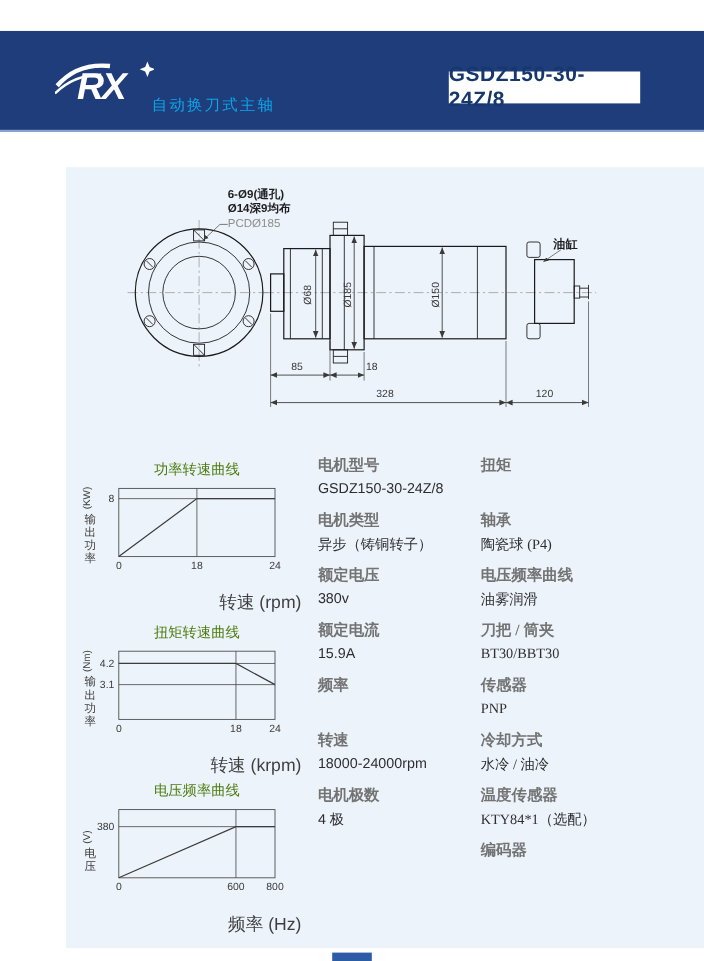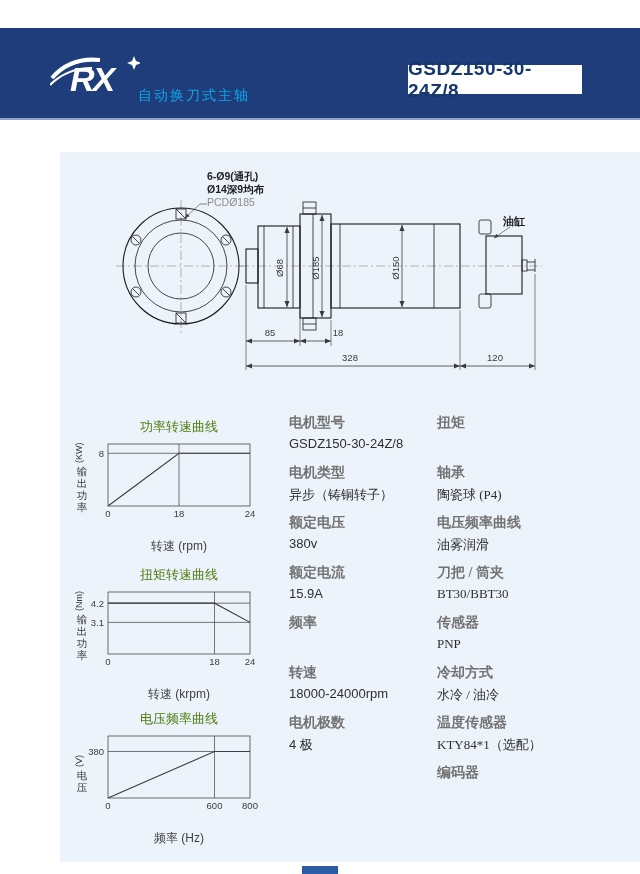--- a/index.html
+++ b/index.html
@@ -28,21 +28,21 @@
   .dim{stroke:#3a3a3a;stroke-width:0.8;fill:none;}
   .ext{stroke:#3a3a3a;stroke-width:0.6;fill:none;}
   .dimtext{fill:#3a3a3a;font-size:9.5px;stroke:none;}
   .note-b{fill:#1d1d1f;font-size:10.5px;font-weight:bold;stroke:none;}
   .note-g{fill:#8d8d8d;font-size:10.5px;stroke:none;}
   .oil-label{fill:#1d1d1f;font-size:11px;font-weight:bold;stroke:none;}
 
   
   .chart-block{position:absolute;left:62px;width:212px;}
   .chart-title{height:18px;font-size:13px;color:#4d7c0f;text-align:center;padding-left:22px;}
-  .chart-xlabel{height:16px;font-size:12px;color:#3f3f41;text-align:center;padding-left:22px;margin-top:6px;}
+  .chart-xlabel{height:16px;font-size:16px;color:#3f3f41;text-align:right;padding-left:22px;margin-top:6px;}
   .chart-svg{display:block;}
 
   
   .specs{position:absolute;top:386px;margin:0;padding:0;list-style:none;width:150px;}
   .specs-left{left:289px;}
   .specs-right{left:437px;font-family:Liberation Serif, serif;}
   .spec-item{height:50px;}
   .spec-label{color:#737373;font-size:14px;font-weight:bold;white-space:nowrap;}
   .spec-value{color:#2e2e30;font-size:13px;margin-top:4px;white-space:nowrap;}
 

